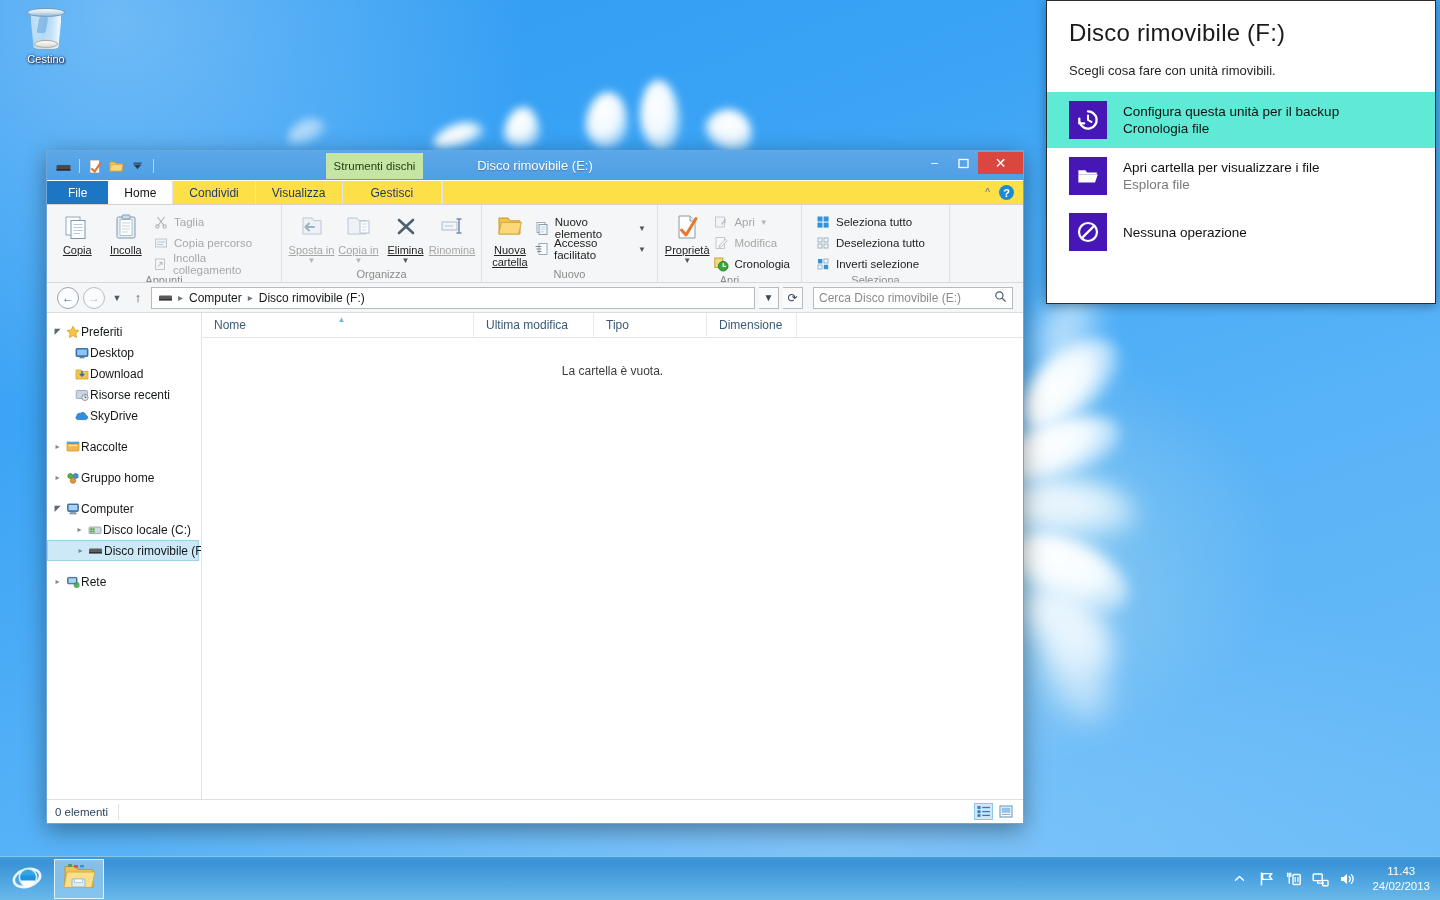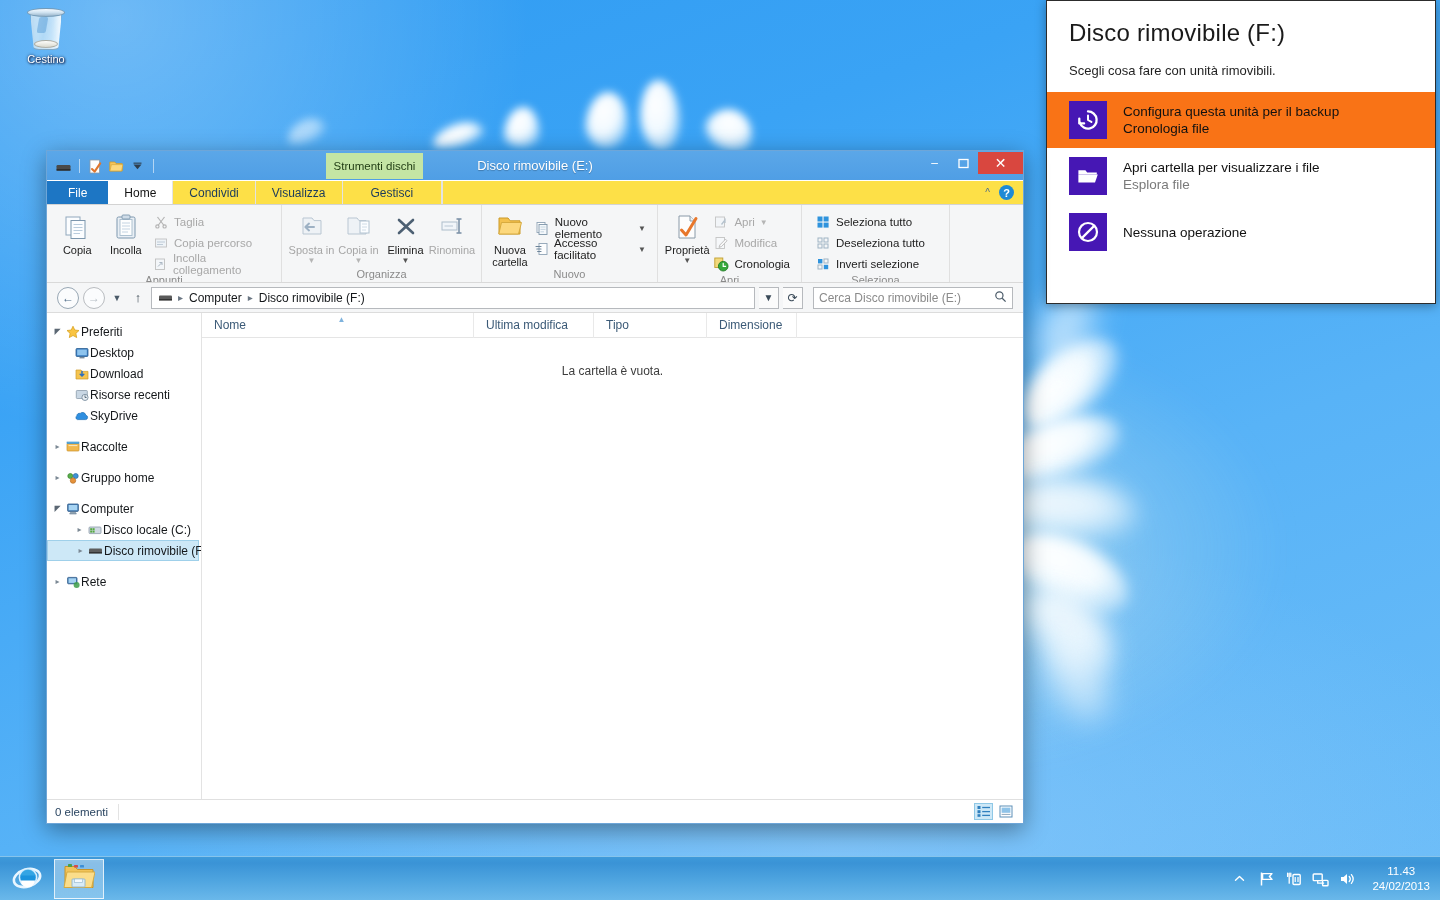--- a/index.html
+++ b/index.html
@@ -106,21 +106,21 @@
   }
   #autoplay .ap-sub {
     font-size: 13px; color: #1f1f1f;
     padding: 16px 0 14px 22px;
   }
   .ap-item {
     display: flex; align-items: center;
     padding: 9px 10px 9px 22px;
     cursor: default;
   }
-  .ap-item.selected { background: #f97316; }
+  .ap-item.selected { background: #5eead4; }
   .ap-tile {
     width: 38px; height: 38px;
     background: #4617b4;
     flex: 0 0 38px;
     display: flex; align-items: center; justify-content: center;
     margin-right: 16px;
   }
   .ap-text { line-height: 17px; }
   .ap-main { font-size: 13.5px; color: #111; }
   .ap-secondary { font-size: 13.5px; color: #111; }
@@ -222,21 +222,21 @@
   .rgroup-label {
     text-align: center; font-size: 11px; color: #8a8a8a;
     height: 15px; line-height: 13px;
   }
   .rbig {
     width: 52px; text-align: center; cursor: default;
     display: flex; flex-direction: column; align-items: center;
     padding-top: 2px;
   }
   .rbig .ricon { height: 32px; display: flex; align-items: center; justify-content: center; }
-  .rbig .rlab { font-size: 11px; color: #222; line-height: 12px; margin-top: 1px; }
+  .rbig .rlab { font-size: 11px; color: #222; line-height: 12px; margin-top: 1px; text-decoration: underline; }
   .rbig.dim .rlab { color: #a6a6a6; }
   .rbig.wide { width: 46px; }
   .rsmallcol { display: flex; flex-direction: column; gap: 1px; padding-top: 3px; }
   .rsmall {
     display: flex; align-items: center; gap: 5px;
     height: 20px; padding: 0 5px 0 3px;
     font-size: 11.5px; color: #222; cursor: default;
   }
   .rsmall.dim { color: #a8a8a8; }
   .rsmall .sic { width: 16px; height: 16px; display: flex; align-items: center; justify-content: center; }

